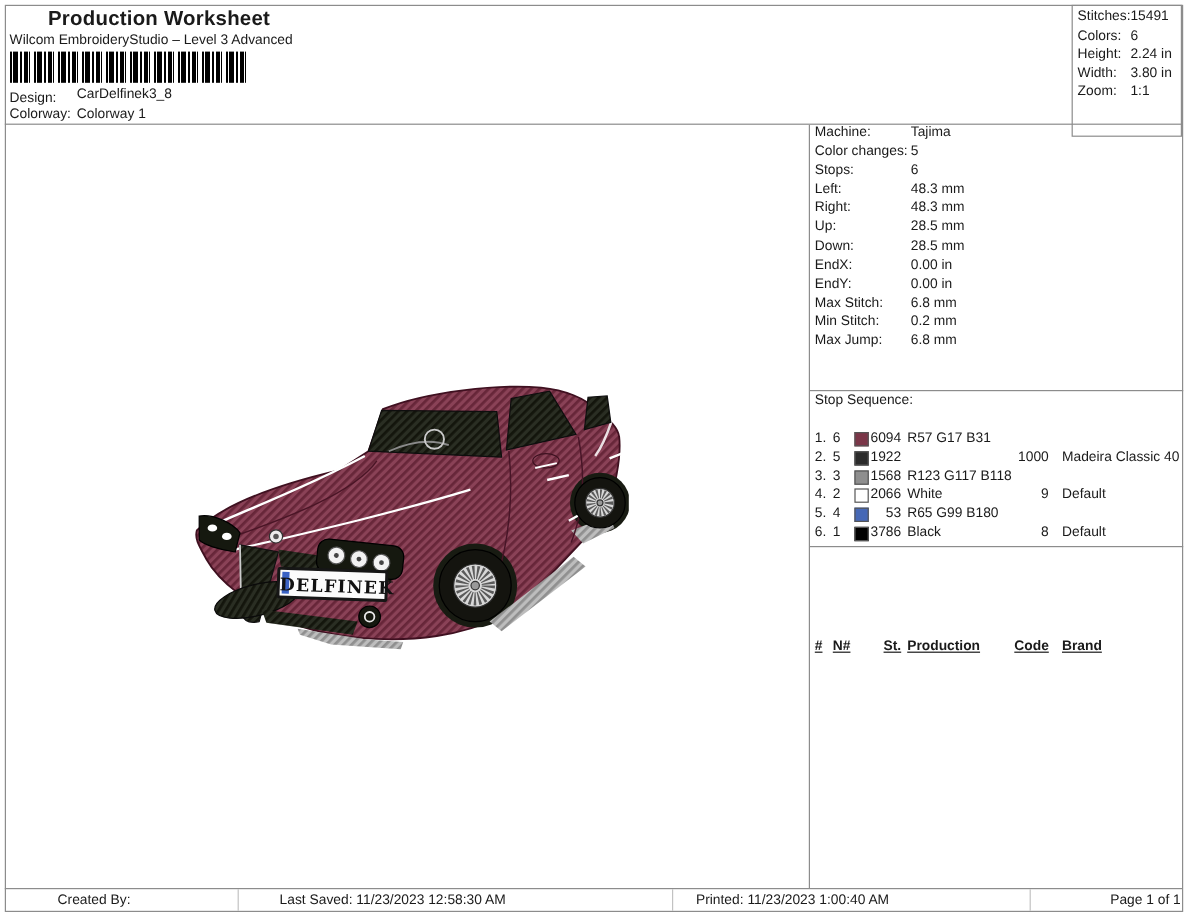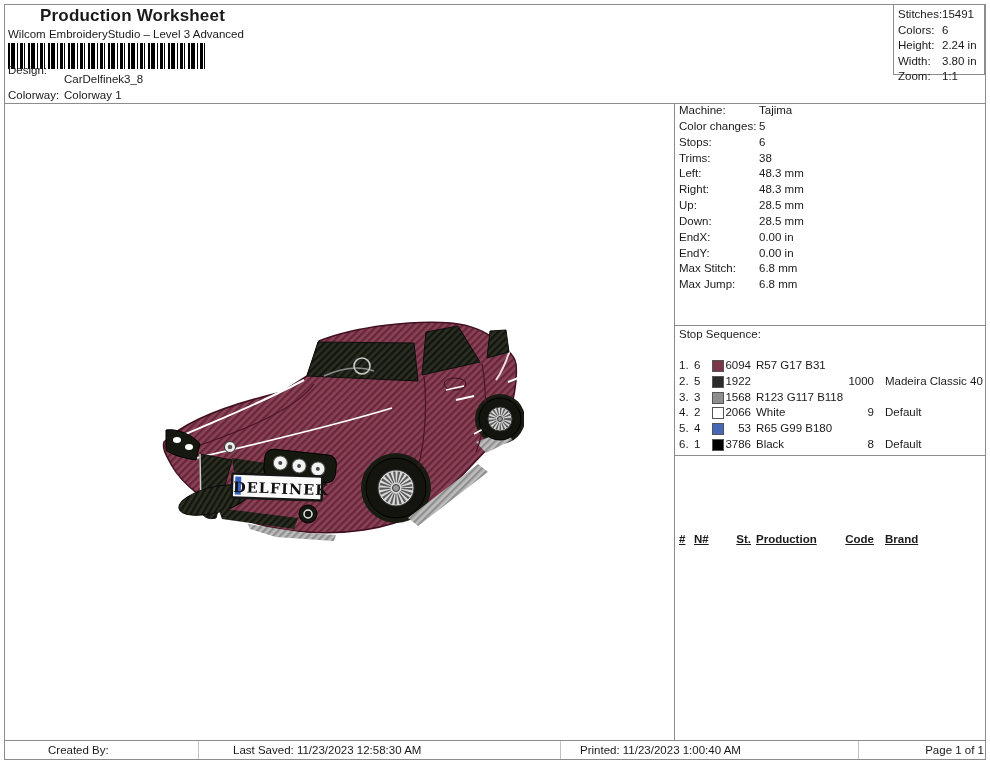--- a/index.html
+++ b/index.html
@@ -12,25 +12,25 @@
   .vline{background:#8c8c8c;width:1px;}
 
   
   .title{left:8px;top:6px;font-size:17px;font-weight:bold;letter-spacing:.2px;margin-left:32px;}
   .subtitle{left:8px;top:28px;font-size:11.5px;}
   .barcode{left:8px;top:43px;width:200px;height:26px;
     background:repeating-linear-gradient(90deg,
       #000 0 2px,#fff 2px 3px,#000 3px 7px,#fff 7px 9px,#000 9px 10px,
       #fff 10px 12px,#000 12px 15px,#fff 15px 16px,#000 16px 17px,#fff 17px 20px);}
   .hlabel{font-size:11.5px;}
-  .design-label{left:8px;top:64px;}  .design-value{left:64px;top:73px;}
+  .design-label{left:8px;top:76px;}  .design-value{left:64px;top:73px;}
   .colorway-label{left:8px;top:89px;} .colorway-value{left:64px;top:89px;}
 
   
-  .summary-box{left:893px;top:4px;width:92px;height:71px;border:1px solid #8c8c8c;box-sizing:border-box;padding-top:3px;}
+  .summary-box{left:893px;top:4px;width:92px;height:110px;border:1px solid #8c8c8c;box-sizing:border-box;padding-top:3px;}
   .srow{position:relative;height:15.6px;font-size:11.5px;}
   .srow .lbl{position:absolute;left:4px;}
   .srow .val{position:absolute;left:48px;white-space:nowrap;}
 
   
   .panel{left:675px;top:104px;width:311px;height:636px;font-size:11.5px;}
   .irow{position:relative;height:15.85px;}
   .irow .lbl{position:absolute;left:4px;text-align:right;}
   .irow .val{position:absolute;left:84px;white-space:nowrap;}
   .panel-hr1{left:0;top:221px;width:311px;}
@@ -199,24 +199,20 @@
     </div>
   <div class="irow">
       <span class="lbl">Color changes:</span>
       <span class="val">5</span>
     </div>
   <div class="irow">
       <span class="lbl">Stops:</span>
       <span class="val">6</span>
     </div>
   <div class="irow">
-      <span class="lbl">Trims:</span>
-      <span class="val">38</span>
-    </div>
-  <div class="irow">
       <span class="lbl">Left:</span>
       <span class="val">48.3 mm</span>
     </div>
   <div class="irow">
       <span class="lbl">Right:</span>
       <span class="val">48.3 mm</span>
     </div>
   <div class="irow">
       <span class="lbl">Up:</span>
       <span class="val">28.5 mm</span>
@@ -229,20 +225,24 @@
       <span class="lbl">EndX:</span>
       <span class="val">0.00 in</span>
     </div>
   <div class="irow">
       <span class="lbl">EndY:</span>
       <span class="val">0.00 in</span>
     </div>
   <div class="irow">
       <span class="lbl">Max Stitch:</span>
       <span class="val">6.8 mm</span>
+    </div>
+  <div class="irow">
+      <span class="lbl">Min Stitch:</span>
+      <span class="val">0.2 mm</span>
     </div>
   <div class="irow">
       <span class="lbl">Max Jump:</span>
       <span class="val">6.8 mm</span>
     </div>
 
   <div class="abs hline panel-hr1"></div>
   <div class="abs stop-title">Stop Sequence:</div>
 
   <div class="abs trow th thead">

